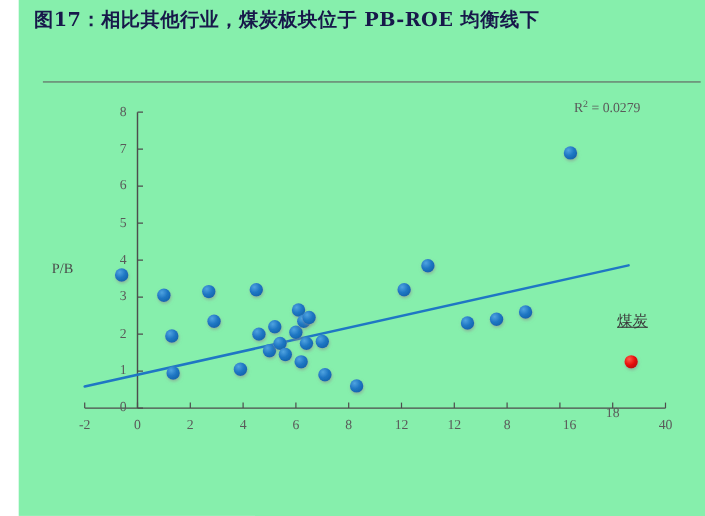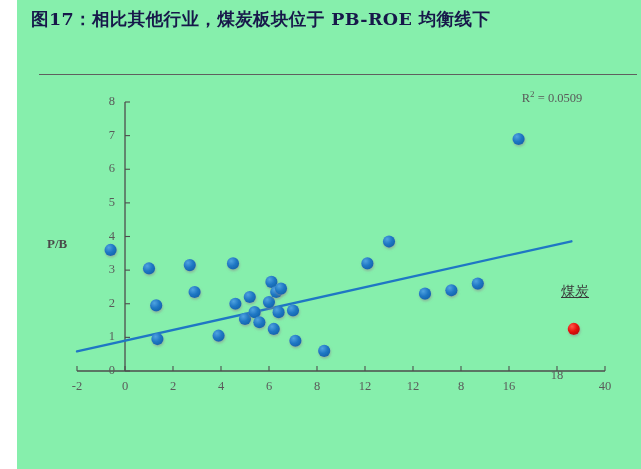--- a/index.html
+++ b/index.html
@@ -57,21 +57,20 @@
   }
   .ytick { text-align: right; width: 24px; }
   .xtick { text-align: center; width: 30px; }
 
   #ylabel {
     position: absolute;
     left: 30px; top: 158px;
     font-size: 13px;
     color: #4a4a4a;
     font-family: "Liberation Serif", "DejaVu Serif", serif;
-    font-weight: bold;
   }
   #xlabel {
     position: absolute;
     left: 0; top: 318px;
     width: 641px;
     text-align: center;
     font-size: 13px;
     color: #4a4a4a;
     font-family: "Liberation Serif", "DejaVu Serif", serif;
   }
@@ -201,27 +200,27 @@
     <div id="xtick-layer">
         <div class="axis-tick xtick" style="left: 45px; top: 301px;">-2</div>
         <div class="axis-tick xtick" style="left: 93px; top: 301px;">0</div>
         <div class="axis-tick xtick" style="left: 141px; top: 301px;">2</div>
         <div class="axis-tick xtick" style="left: 189px; top: 301px;">4</div>
         <div class="axis-tick xtick" style="left: 237px; top: 301px;">6</div>
         <div class="axis-tick xtick" style="left: 285px; top: 301px;">8</div>
         <div class="axis-tick xtick" style="left: 333px; top: 301px;">12</div>
         <div class="axis-tick xtick" style="left: 381px; top: 301px; font-family: Liberation Serif, serif;">12</div>
         <div class="axis-tick xtick" style="left: 429px; top: 301px;">8</div>
-        <div class="axis-tick xtick" style="left: 477px; top: 301px;">16</div>
+        <div class="axis-tick xtick" style="left: 477px; top: 301px; text-align: right;">16</div>
         <div class="axis-tick xtick" style="left: 525px; top: 290px;">18</div>
         <div class="axis-tick xtick" style="left: 573px; top: 301px;">40</div>
       </div>
 
     <div id="ylabel">P/B</div>
 
     <div id="eqn-block">
-      <div id="eqn-r2"><span>R</span><sup>2</sup><span> = 0.0509</span></div>
+      <div id="eqn-r2"><span>R</span><sup>2</sup><span> = 0.0279</span></div>
     </div>
 
     <div id="coal-label">煤炭</div>
   </div>
 
 </div>
 
 </body></html>

